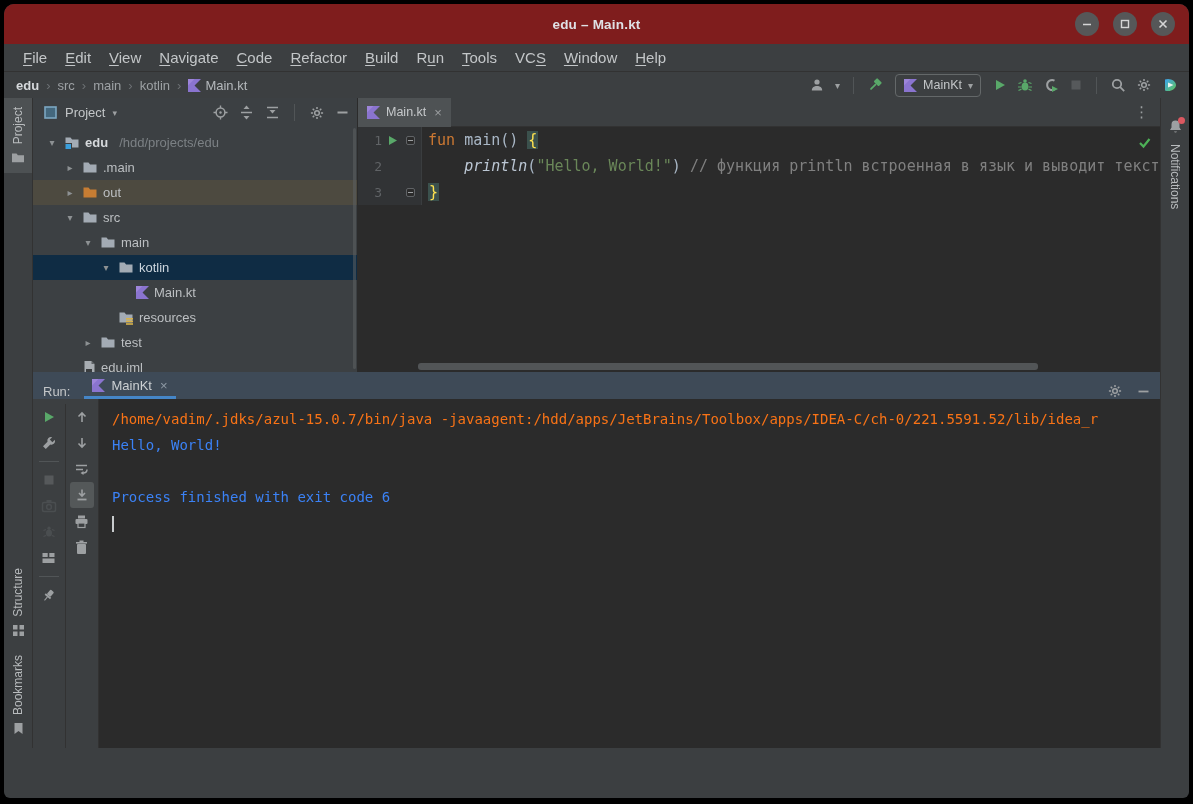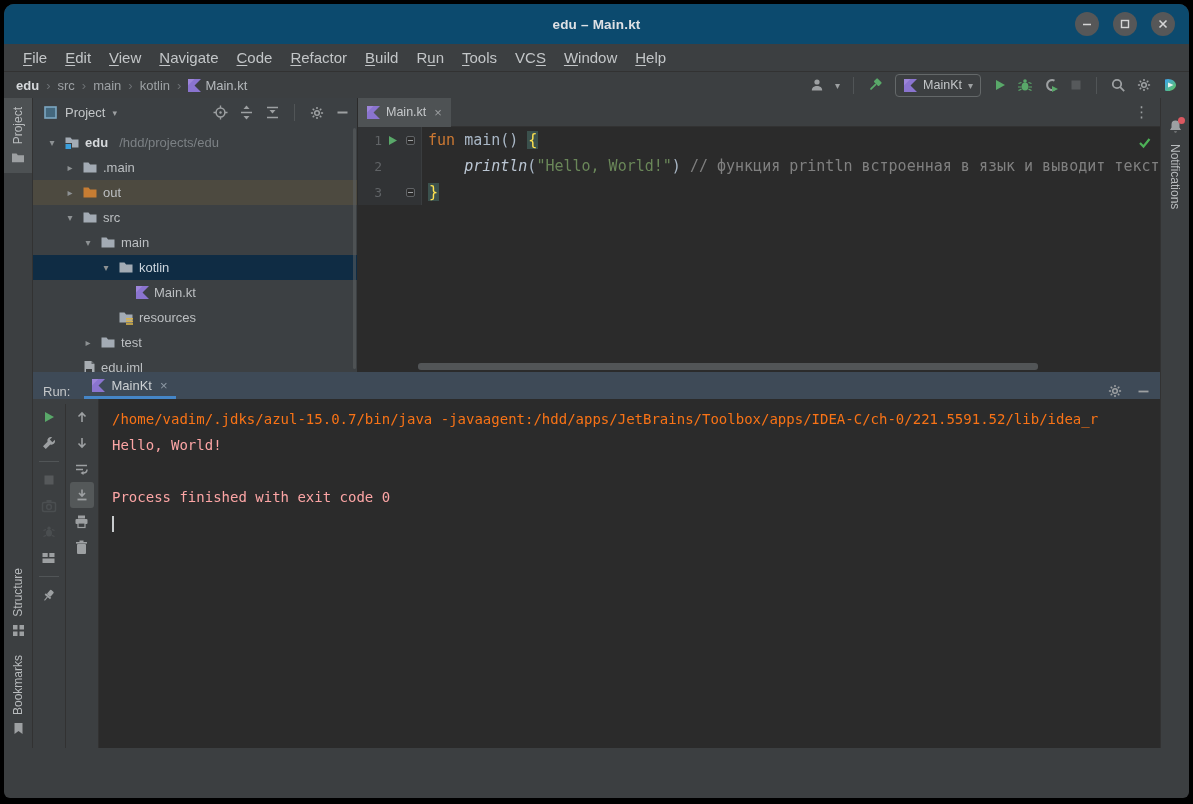--- a/index.html
+++ b/index.html
@@ -3,21 +3,21 @@
 <meta charset="utf-8">
 <style>
   * { box-sizing: border-box; margin: 0; padding: 0; }
   html,body { width:1193px; height:804px; background:#000; overflow:hidden;
     font-family:"Liberation Sans", sans-serif; cursor:default; }
   .window { position:absolute; left:4px; top:4px; width:1185px; height:794px;
     background:#3c3f41; border-radius:10px 10px 6px 6px; overflow:hidden;
     color:#bbbbbb; }
 
   
-  .titlebar { height:40px; background:#0c4a6e; display:flex; align-items:center;
+  .titlebar { height:40px; background:#7f1d1d; display:flex; align-items:center;
     justify-content:center; position:relative; }
   .title { color:#dfe1e5; font-weight:bold; font-size:13.5px; letter-spacing:.2px; }
   .win-controls { position:absolute; right:14px; top:8px; display:flex; gap:14px; }
   .win-btn { width:24px; height:24px; border-radius:50%; background:#565758;
     display:flex; align-items:center; justify-content:center; }
   .win-btn svg { display:block; }
 
   
   .menubar { height:27px; display:flex; align-items:center; padding-left:10px;
     font-size:15px; color:#c3c6c8; }
@@ -130,21 +130,21 @@
   .rt-col:first-child { border-right:1px solid #323232; }
   .rt-cell { height:26px; width:24px; display:flex; align-items:center;
     justify-content:center; border-radius:3px; }
   .rt-cell.active { background:#545859; }
   .rt-sep { width:20px; height:1px; background:#515557; margin:5px 0; }
   .console { flex:1; min-width:0; background:#2b2b2b; padding:7px 0 0 13px;
     font-family:"DejaVu Sans Mono", monospace; font-size:14px; line-height:26px;
     overflow:hidden; }
   .con-line { white-space:pre; height:26px; }
   .con-system { color:#f97316; }
-  .con-out { color:#fca5a5; }
+  .con-out { color:#3b82f6; }
   .caret { display:inline-block; width:2px; height:16px; background:#c8cbcd;
     vertical-align:middle; }
 
   
   .toolbar-bottom { height:23px; background:#3c3f41; border-top:1px solid #323232;
     display:flex; align-items:center; padding-left:48px; font-size:12px;
     color:#bfc2c4; }
   .bt-item { height:23px; display:flex; align-items:center; gap:6px; padding:0 10px; }
   .bt-item.active { background:#313335; color:#d3d6d8; }
 
@@ -686,21 +686,21 @@
                       <rect x="4.5" y="0.5" width="4" height="1.6" fill="#9da0a2"></rect>
                     </svg>
                   </span>
                 </div>
               </div>
           </div>
           <div class="console" id="console">
               <div class="con-line con-system">/home/vadim/.jdks/azul-15.0.7/bin/java -javaagent:/hdd/apps/JetBrains/Toolbox/apps/IDEA-C/ch-0/221.5591.52/lib/idea_r</div>
               <div class="con-line con-out">Hello, World!</div>
               <div class="con-line con-out"></div>
-              <div class="con-line con-out">Process finished with exit code 0</div>
+              <div class="con-line con-out">Process finished with exit code 6</div>
               <div class="con-line con-out"><span class="caret"></span></div>
             </div>
         </div>
       </div>
     </div>
 
     <div class="stripe stripe-right" id="stripe-right">
         <div class="vtab">
           <span class="bell-wrap"><svg width="15" height="15">
               <path d="M7.5 1.5a4 4 0 0 1 4 4v3l1.5 2.5h-11L3.5 8.5v-3a4 4 0 0 1 4-4z" fill="#9da0a2"></path>

